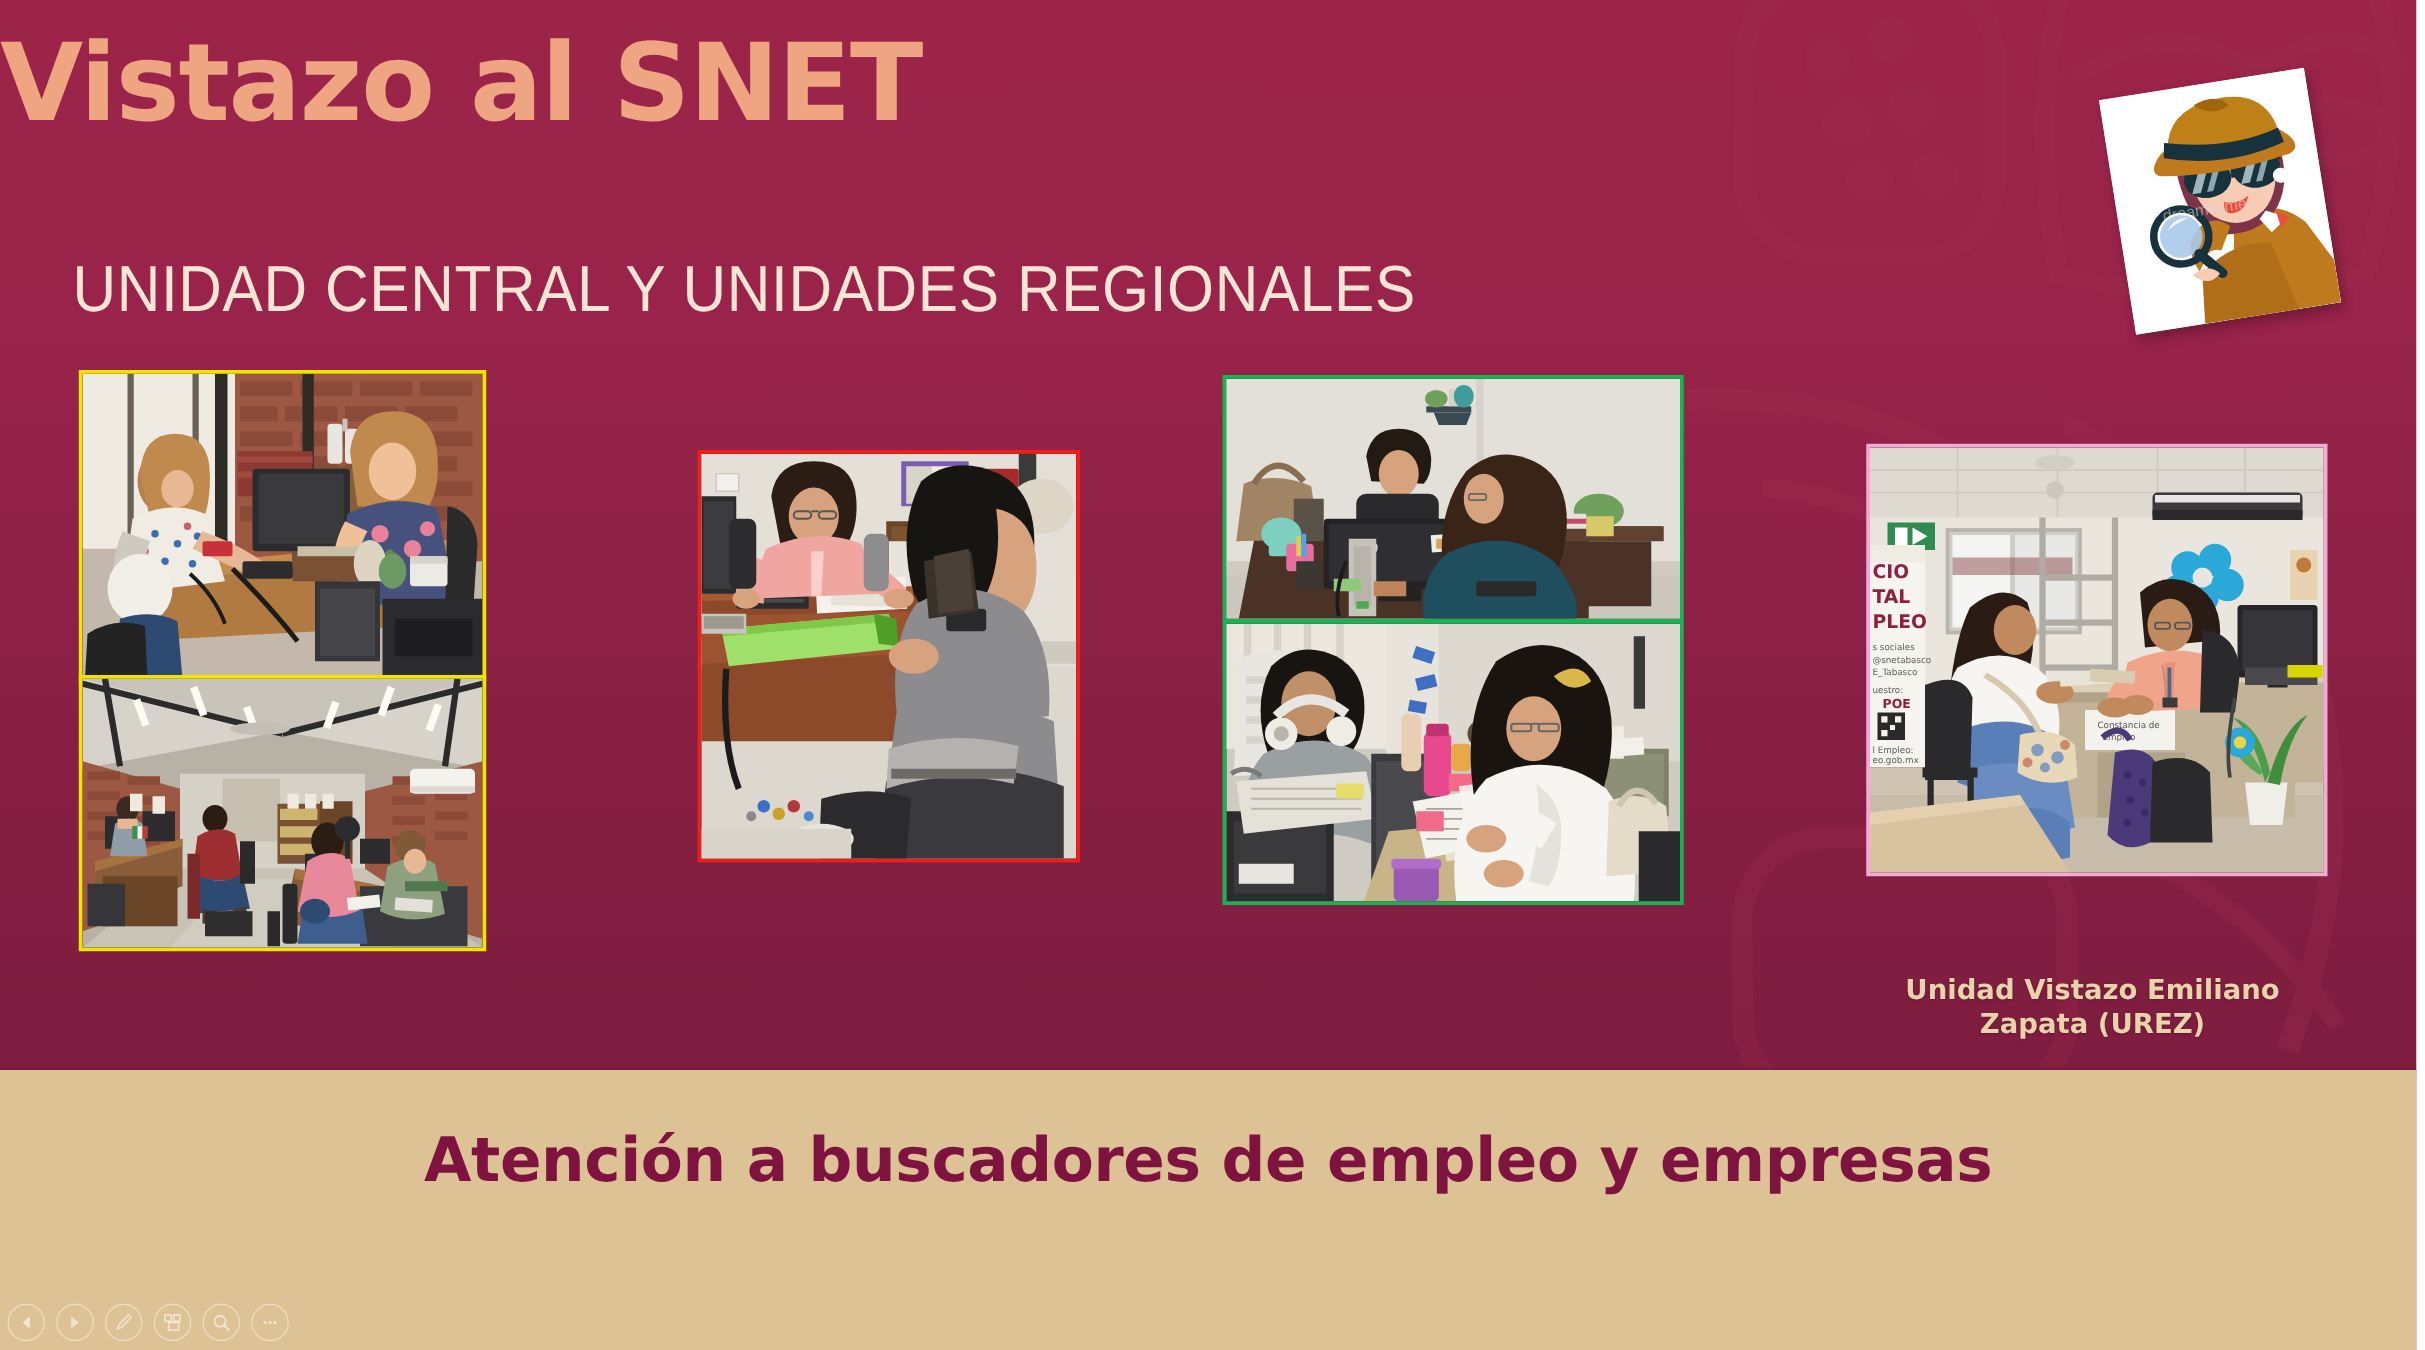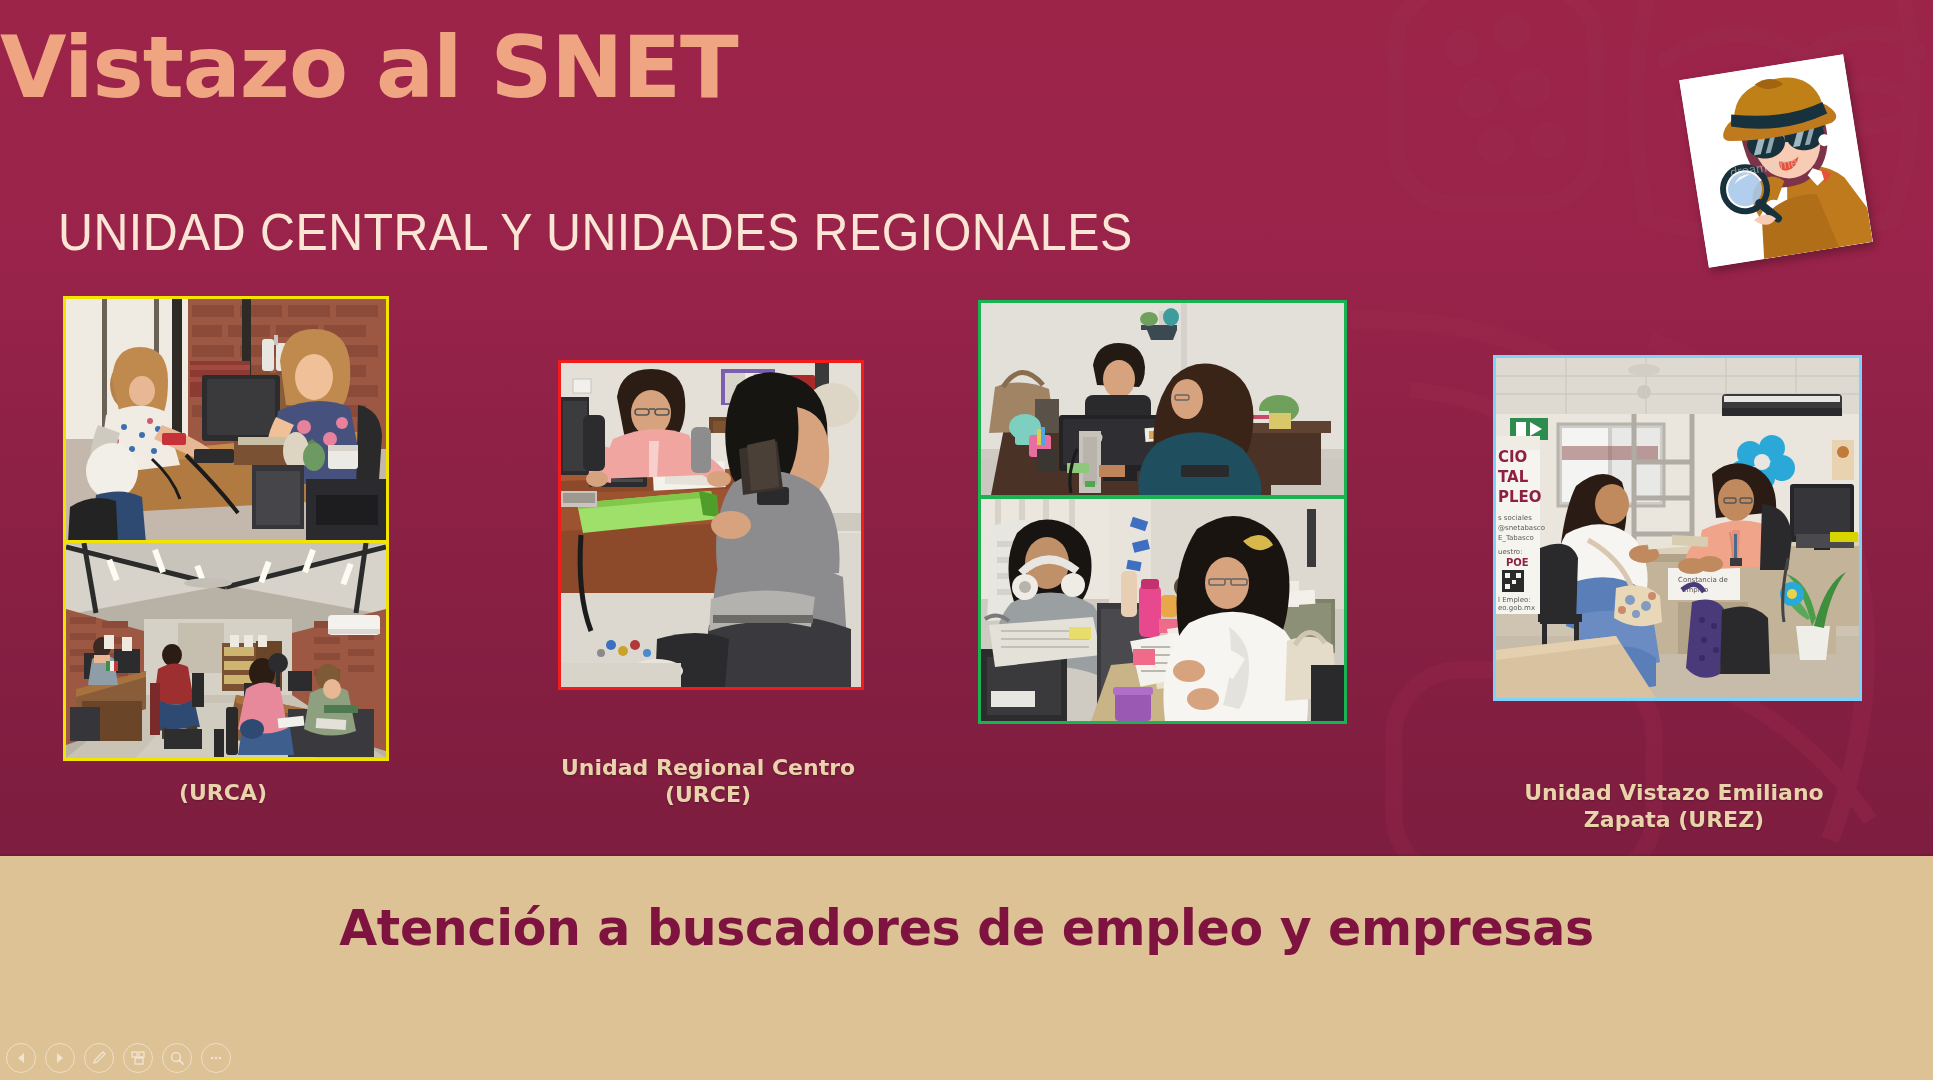--- a/index.html
+++ b/index.html
@@ -384,21 +384,20 @@
       <rect x="38" y="92" width="10" height="14" fill="#efeae0"></rect>
       <rect x="56" y="94" width="10" height="14" fill="#efeae0"></rect>
       <rect x="40" y="118" width="12" height="10" fill="#3e8e4e"></rect>
       <rect x="40" y="118" width="4" height="10" fill="#3e8e4e"></rect>
       <rect x="44" y="118" width="4" height="10" fill="#efefe8"></rect>
       <rect x="48" y="118" width="4" height="10" fill="#c03a3a"></rect>
     </svg>
   </div>
 
   <div class="cap" style="left:33px;top:780px;width:380px;">
-    <div>(URCA)</div>
   </div>
 
   <div class="photo" style="left:558px;top:360px;width:300px;height:324px;border:3px solid #f41b1b;">
     <svg class="inner" viewBox="0 0 300 324" preserveAspectRatio="none">
       <rect width="300" height="324" fill="#dcd8d0"></rect>
 
       <rect x="0" y="0" width="300" height="170" fill="#e4e0d8"></rect>
       <rect x="0" y="150" width="300" height="18" fill="#cfcac0"></rect>
 
       <rect x="12" y="16" width="18" height="14" fill="#f2f0ec" stroke="#c9c4ba"></rect>
@@ -484,24 +483,20 @@
           <circle cx="62" cy="288" r="5" fill="#c9a22a"></circle>
           <circle cx="74" cy="282" r="5" fill="#b03a3a"></circle>
           <circle cx="86" cy="290" r="4" fill="#4a8ad0"></circle>
           <circle cx="40" cy="290" r="4" fill="#8a8a8a"></circle>
         </g>
 
       <rect x="0" y="300" width="120" height="24" fill="#d9d4ca"></rect>
     </svg>
   </div>
 
-  <div class="cap" style="left:518px;top:755px;width:380px;">
-    <div>Unidad Regional Centro</div>
-    <div>(URCE)</div>
-  </div>
 
   <div class="photo" style="left:978px;top:300px;width:363px;height:192px;border:3px solid #19b451;">
     <svg class="inner" viewBox="0 0 363 192" preserveAspectRatio="none">
       <rect width="363" height="192" fill="#dedad4"></rect>
       <rect x="0" y="0" width="363" height="150" fill="#e3e0da"></rect>
       <rect x="0" y="146" width="363" height="10" fill="#cfcbc3"></rect>
       <rect x="200" y="0" width="6" height="150" fill="#d6d2cb"></rect>
 
       <rect x="0" y="156" width="363" height="36" fill="#cdc8bf"></rect>
 
@@ -665,21 +660,21 @@
       <path d="M314 146 q14 -24 30 -2" fill="none" stroke="#cfc6ae" stroke-width="5"></path>
 
       <rect x="134" y="192" width="36" height="30" rx="4" fill="#9a5ab4"></rect>
       <rect x="132" y="188" width="40" height="8" rx="3" fill="#b06ec8"></rect>
 
       <rect x="330" y="166" width="33" height="56" fill="#2a2a2c"></rect>
     </svg>
   </div>
 
 
-  <div class="photo" style="left:1493px;top:355px;width:363px;height:340px;border:3px solid #7dd3fc;">
+  <div class="photo" style="left:1493px;top:355px;width:363px;height:340px;border:3px solid #f9a8d4;">
     <svg class="inner" viewBox="0 0 363 340" preserveAspectRatio="none">
       <rect width="363" height="340" fill="#e2ddd4"></rect>
 
       <rect x="0" y="0" width="363" height="56" fill="#dedad2"></rect>
       <g stroke="#cfcac0" stroke-width="1.4" fill="none">
         <path d="M0 18 H363"></path>
           <path d="M0 36 H363"></path>
         <path d="M70 0 V56"></path>
           <path d="M150 0 V56"></path>
           <path d="M230 0 V56"></path>

